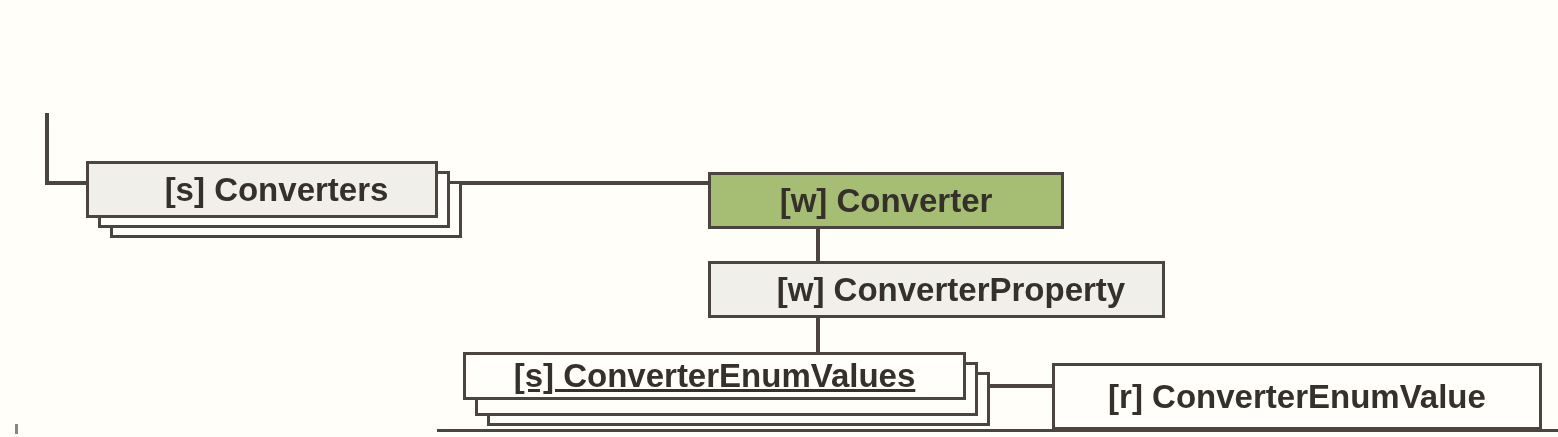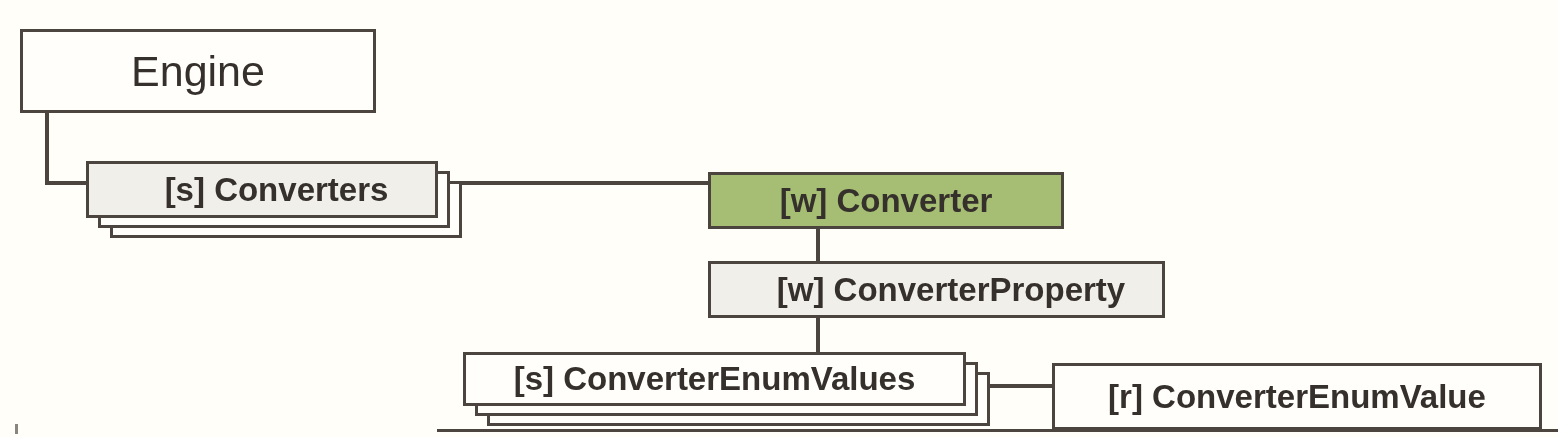--- a/index.html
+++ b/index.html
@@ -46,21 +46,21 @@
 
   
   .conv-main { left: 86px;  top: 161px; width: 352px; height: 57px; z-index: 3; }
   .conv-l1   { left: 98px;  top: 171px; width: 352px; height: 57px; z-index: 2; }
   .conv-l2   { left: 110px; top: 181px; width: 352px; height: 57px; z-index: 1; }
 
   .converter          { left: 708px; top: 172px; width: 356px; height: 57px; }
   .converter-property { left: 708px; top: 261px; width: 457px; height: 57px; }
 
   
-  .cev-main { left: 463px; top: 352px; width: 503px; height: 54px; z-index: 3; background: #fdfcf7; }
+  .cev-main { left: 463px; top: 352px; width: 503px; height: 48px; z-index: 3; background: #fdfcf7; text-decoration: underline; }
   .cev-l1   { left: 475px; top: 362px; width: 503px; height: 54px; z-index: 2; }
   .cev-l2   { left: 487px; top: 372px; width: 503px; height: 54px; z-index: 1; }
 
   .converter-enum-value { left: 1052px; top: 363px; width: 490px; height: 67px; }
 
   .connector {
     position: absolute;
     background: #4c453f;
     z-index: 0;
   }
@@ -80,23 +80,20 @@
 
   <div class="connector c-engine-v"></div>
   <div class="connector c-engine-h"></div>
   <div class="connector c-conv-h"></div>
   <div class="connector c-prop-v"></div>
   <div class="connector c-enum-v"></div>
   <div class="connector c-enumval-h"></div>
   <div class="connector c-bottom"></div>
   <div class="connector c-tick"></div>
 
-  <div class="node white engine">
-    <span>Engine</span>
-  </div>
 
   <div class="stack-layer conv-l2"></div>
   <div class="stack-layer conv-l1"></div>
   <div class="node gray conv-main">
     <span>[s] Converters</span>
   </div>
 
   <div class="node gray converter-property">
     <span>[w] ConverterProperty</span>
   </div>

